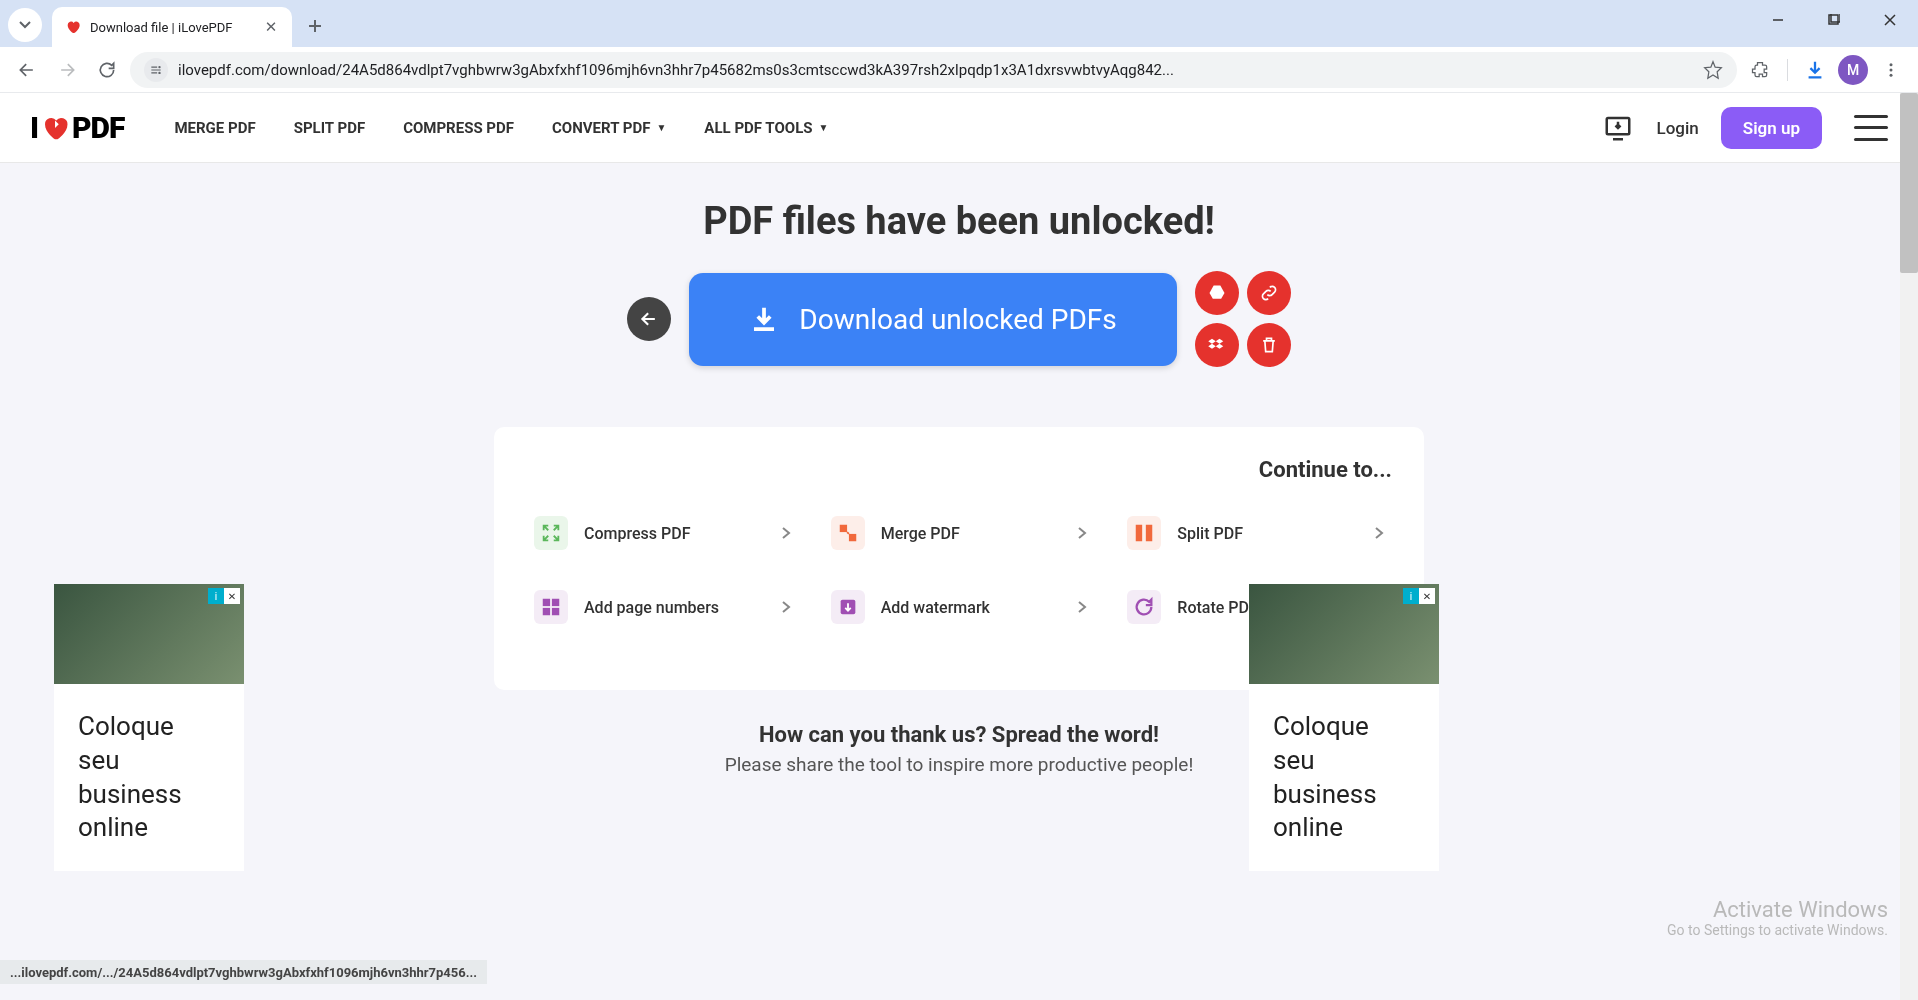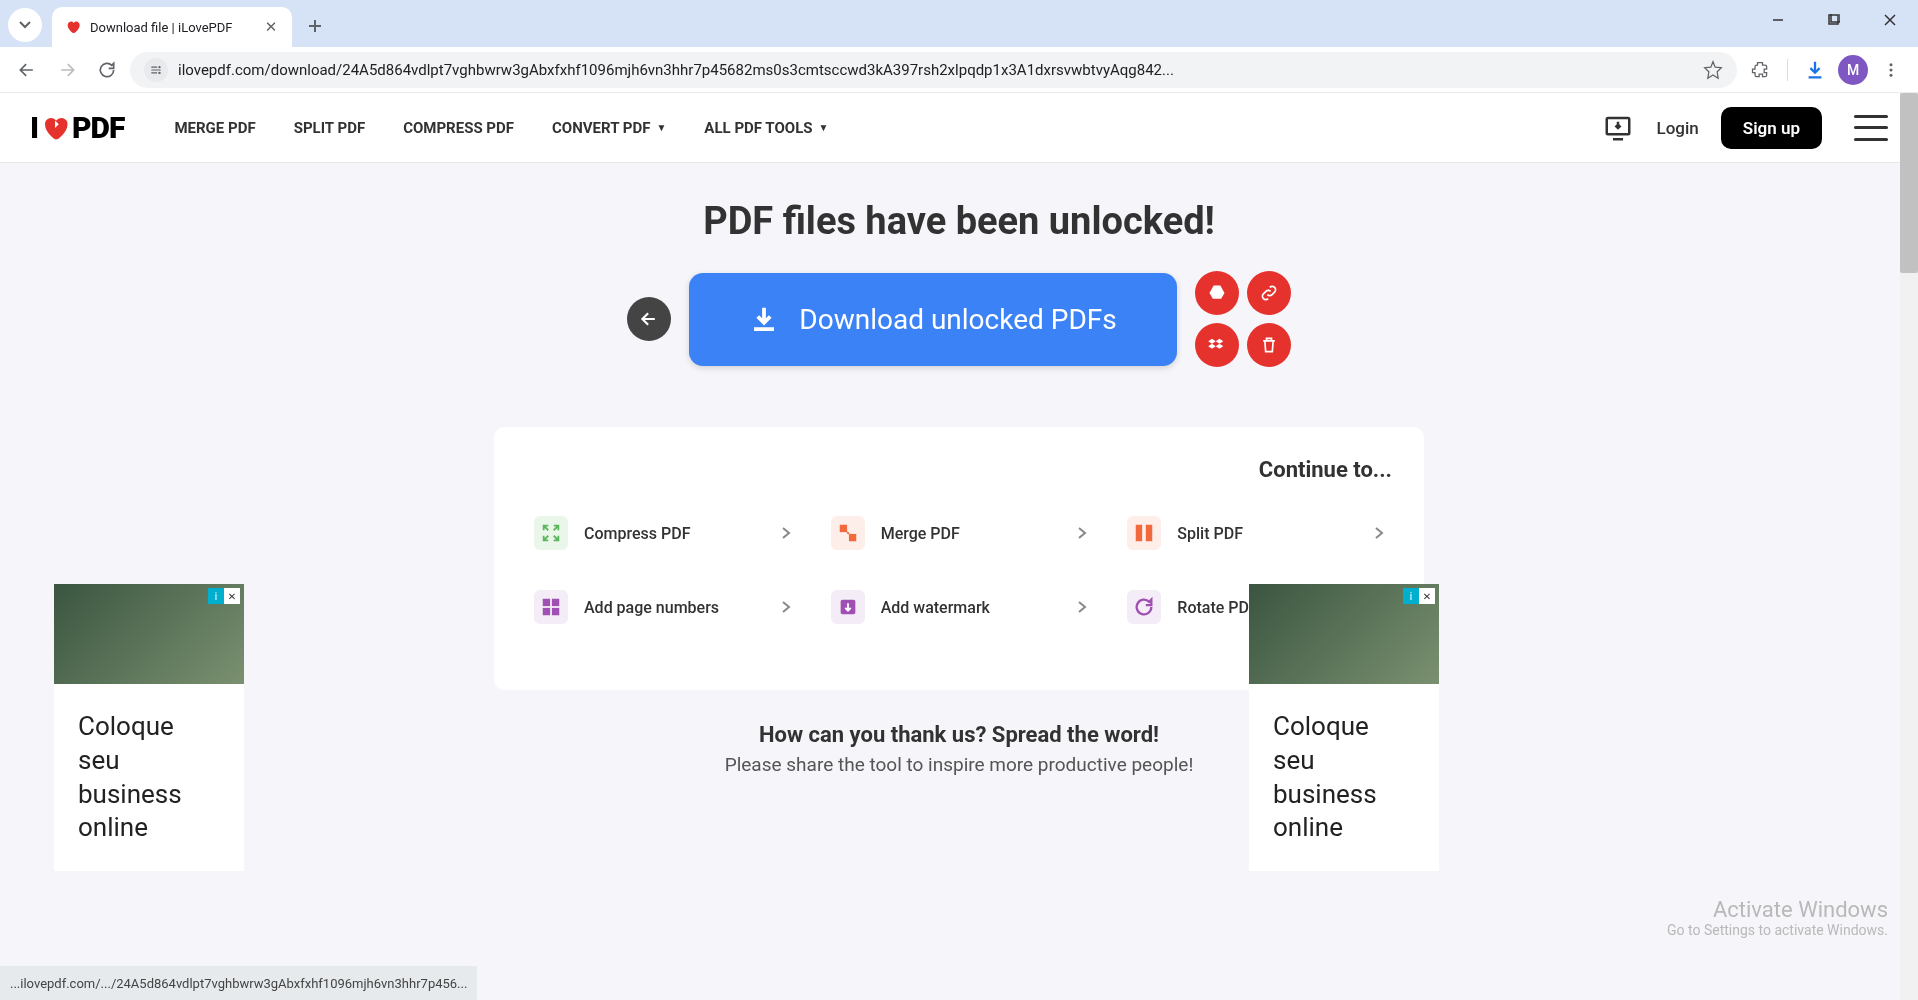--- a/index.html
+++ b/index.html
@@ -29,21 +29,21 @@
 
 .site-header { height:70px; background:#fff; display:flex; align-items:center; padding:0 30px; border-bottom:1px solid #e8e8e8; box-shadow:0 1px 2px rgba(0,0,0,.05); }
 .logo { display:flex; align-items:center; font-size:30px; font-weight:900; color:#000; letter-spacing:-1px; margin-right:50px; cursor:pointer; }
 .logo-heart { color:#e5322d; margin:0 2px; display:flex; align-items:center; }
 .nav-links { display:flex; gap:38px; }
 .nav-link { font-size:15px; font-weight:700; color:#323232; cursor:pointer; display:flex; align-items:center; gap:6px; }
 .nav-caret { font-size:10px; }
 .header-right { margin-left:auto; display:flex; align-items:center; gap:22px; }
 .desktop-icon { width:34px; height:34px; display:flex; align-items:center; justify-content:center; cursor:pointer; }
 .login-link { font-size:17px; font-weight:500; color:#323232; cursor:pointer; }
-.signup-btn { background:#000000; color:#fff; font-size:17px; font-weight:600; padding:11px 22px; border-radius:10px; border:none; cursor:pointer; }
+.signup-btn { background:#8b5cf6; color:#fff; font-size:17px; font-weight:600; padding:11px 22px; border-radius:10px; border:none; cursor:pointer; }
 .burger { width:34px; height:26px; display:flex; flex-direction:column; justify-content:space-between; cursor:pointer; margin-left:10px; }
 .burger span { height:3px; background:#323232; border-radius:2px; }
 
 
 .page-body { background:#f5f5fa; height:837px; overflow:hidden; position:relative; }
 .page-title { text-align:center; font-size:38px; font-weight:700; color:#323232; padding-top:36px; padding-bottom:28px; }
 
 .download-row { display:flex; align-items:center; justify-content:center; gap:18px; margin-bottom:60px; }
 .back-circle { width:44px; height:44px; border-radius:50%; background:#444; color:#fff; display:flex; align-items:center; justify-content:center; cursor:pointer; }
 .download-btn { background:#3b82f6; color:#fff; font-size:28px; font-weight:400; padding:30px 60px; border-radius:14px; border:none; cursor:pointer; display:flex; align-items:center; gap:20px; box-shadow:0 2px 6px rgba(0,0,0,.15);text-align:right; }
@@ -72,21 +72,21 @@
 .ad-info { position:absolute; top:4px; right:4px; display:flex; }
 .ad-i { width:16px; height:16px; background:#00aecd; color:#fff; font-size:10px; display:flex; align-items:center; justify-content:center; }
 .ad-text { padding:26px 24px; font-size:26px; font-weight:400; color:#222; line-height:1.3; }
 
 
 .activate { position:absolute; right:30px; bottom:62px; text-align:right; color:#b9b9b9; }
 .activate-title { font-size:22px; }
 .activate-sub { font-size:14px; }
 
 
-.status-bar { position:absolute; bottom:0; left:0; height:34px; background:#e7eaec; font-size:13px; color:#444; display:flex; align-items:center; padding:0 10px; max-width:500px; white-space:nowrap; overflow:hidden; text-overflow:ellipsis; }
+.status-bar { position:absolute; bottom:16px; left:0; height:24px; background:#e7eaec; font-size:13px; color:#444; display:flex; align-items:center; padding:0 10px; max-width:500px; white-space:nowrap; overflow:hidden; text-overflow:ellipsis;font-weight:bold; }
 
 
 .scrollbar { position:absolute; right:0; top:93px; width:18px; height:calc(100% - 93px); background:#f1f1f1; }
 .scroll-thumb { width:100%; height:180px; background:#c1c1c1; border-radius:2px; }
 
 svg { display:block; }
 </style>
 </head>
 <body>
 

